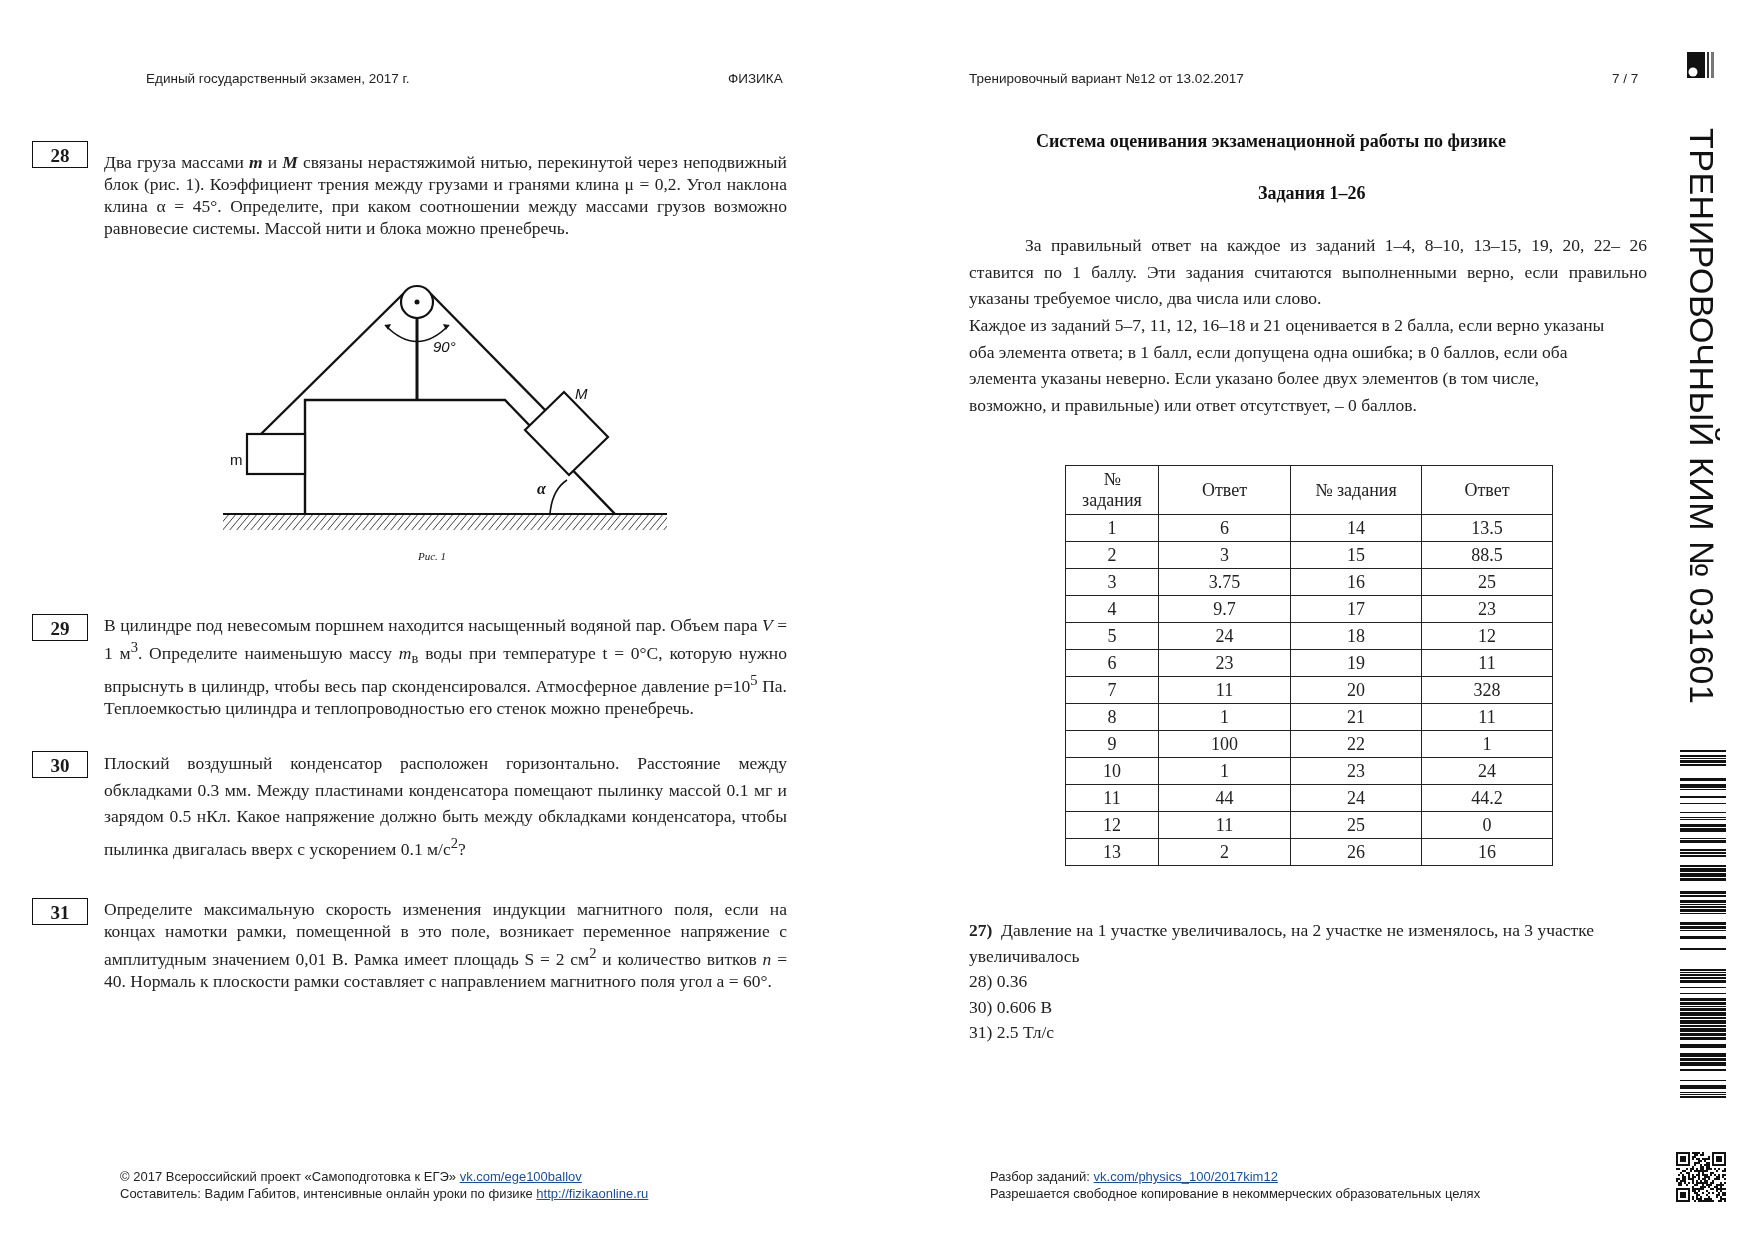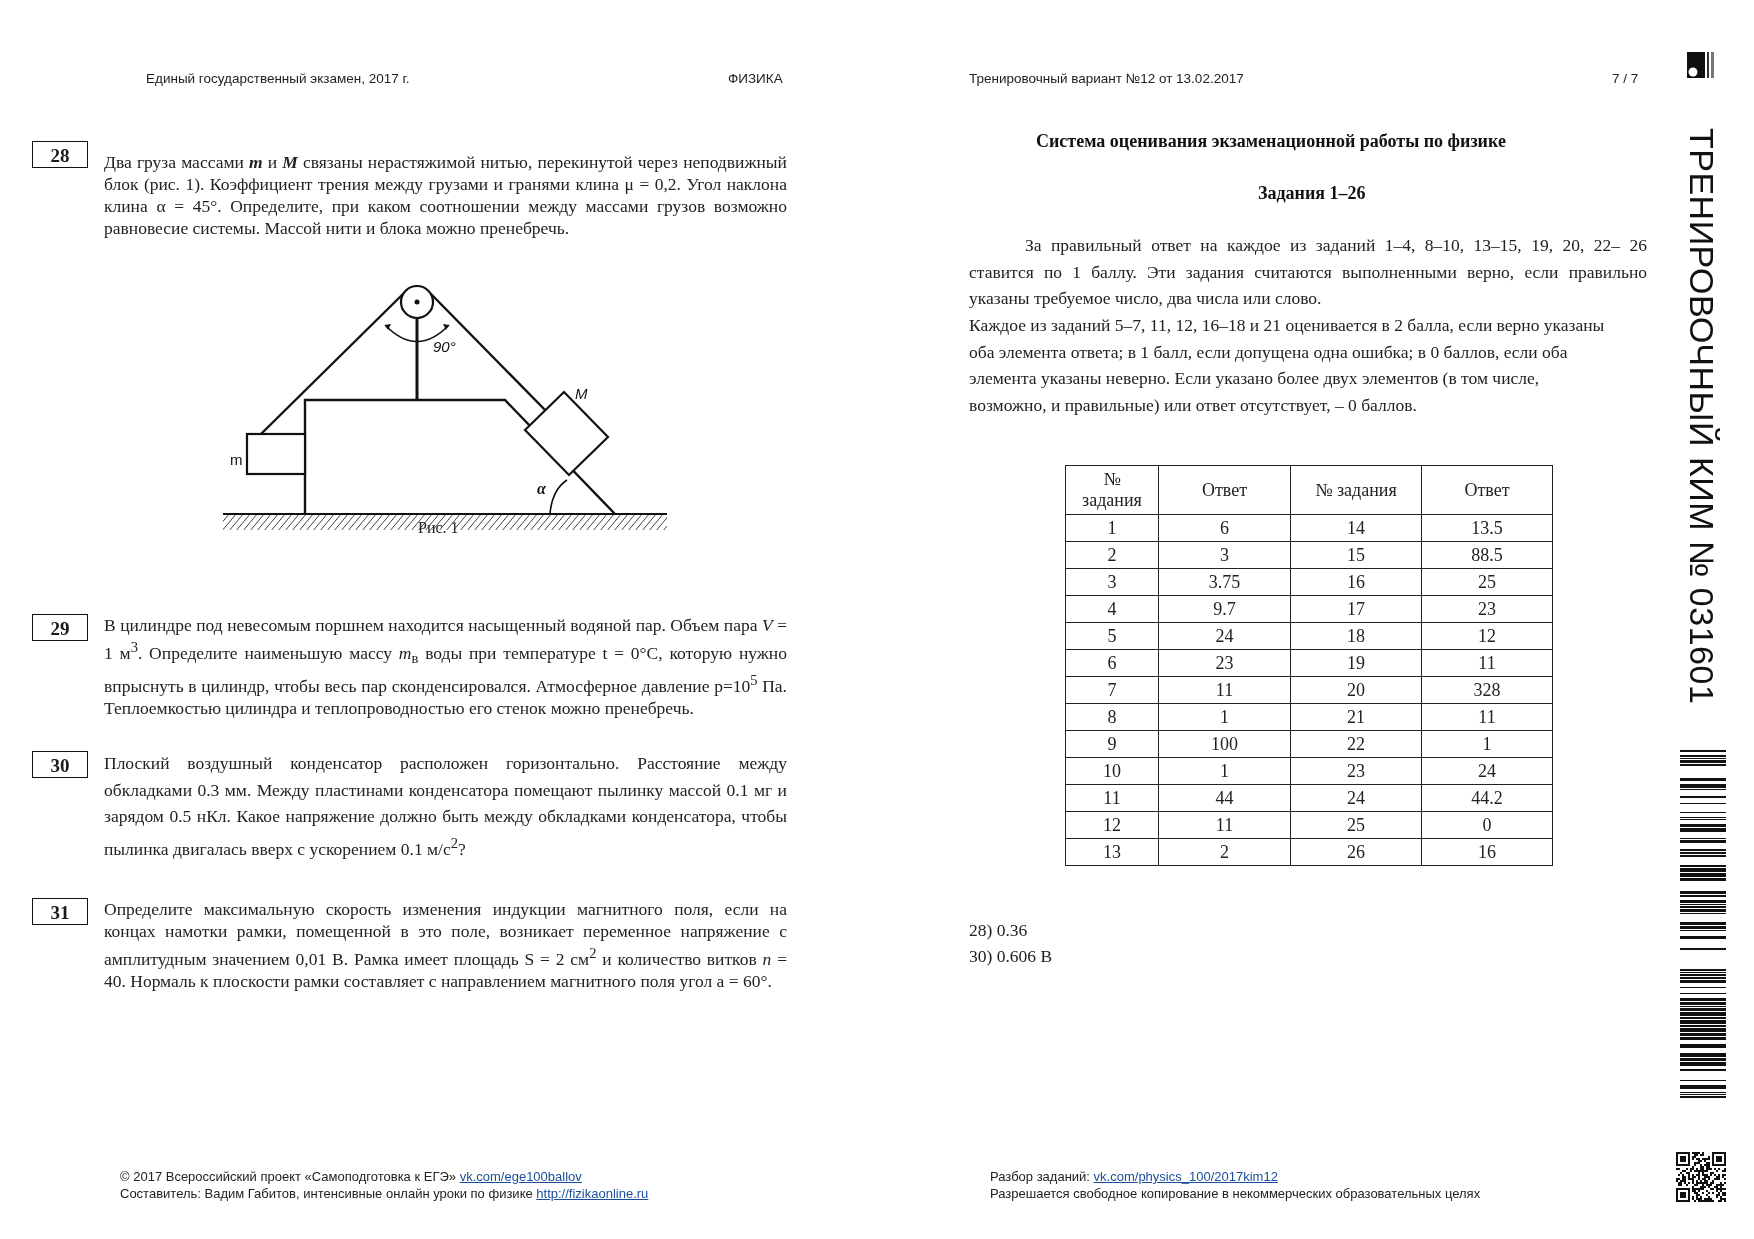--- a/index.html
+++ b/index.html
@@ -6,21 +6,21 @@
   body { width:1754px; height:1239px; position:relative; overflow:hidden; color:#1a1a1a; }
   .abs { position:absolute; }
 
   .hdr { font-family:"Liberation Sans", sans-serif; font-size:13.5px; color:#222; top:71px; }
 
   .task-num { position:absolute; left:32px; width:56px; height:27px; border:1.5px solid #111; font-family:"Liberation Serif", serif; font-weight:bold; font-size:19px; text-align:center; line-height:27px; box-sizing:border-box; }
   .task-text { position:absolute; left:104px; width:683px; font-family:"Liberation Serif", serif; font-size:17.5px; line-height:22px; text-align:justify; color:#222; }
   .task-text.loose { line-height:26.5px; }
 
   .fig { position:absolute; left:215px; top:280px; width:460px; height:250px; }
-  .fig-caption { position:absolute; left:418px; top:519px; font-family:"Liberation Serif", serif; font-size:16px; color:#222; }
+  .fig-caption { position:absolute; left:418px; top:550px; font-family:"Liberation Serif", serif; font-size:11px; color:#222;font-style:italic; }
 
   .r-title { position:absolute; font-family:"Liberation Serif", serif; font-weight:bold; font-size:18px; color:#111; }
   .r-para { position:absolute; left:969px; width:678px; font-family:"Liberation Serif", serif; font-size:17.5px; line-height:26.5px; color:#222; }
 
   table.answers { position:absolute; left:1065px; top:465px; border-collapse:collapse; font-family:"Liberation Serif", serif; font-size:18px; color:#222; }
   table.answers td, table.answers th { border:1.3px solid #222; text-align:center; padding:0; height:26px; font-weight:normal; }
   table.answers th { height:48px; line-height:21px; }
   .c1 { width:92px; } .c2 { width:131px; } .c3 { width:130px; } .c4 { width:130px; }
 
   .answers-list { position:absolute; left:969px; top:918px; width:690px; font-family:"Liberation Serif", serif; font-size:17.5px; line-height:25.5px; color:#222; }
@@ -190,22 +190,24 @@
       <tr>
         <td>13</td>
         <td>2</td>
         <td>26</td>
         <td>16</td>
       </tr>
     </tbody>
 </table>
 
 <div class="answers-list">
+  <div><span class="b">27)</span>&nbsp; <span>Давление на 1 участке увеличивалось, на 2 участке не изменялось, на 3 участке увеличивалось</span></div>
   <div><span>28)</span> <span>0.36</span></div>
   <div><span>30)</span> <span>0.606 В</span></div>
+  <div><span>31)</span> <span>2.5 Тл/с</span></div>
 </div>
 
 <div class="side-title">
   <span>ТРЕНИРОВОЧНЫЙ КИМ № 031601</span>
 </div>
 <svg class="barcode" id="barcode" viewBox="0 0 46 352" preserveAspectRatio="none">
     <rect x="0" y="0" width="46" height="2" fill="#111"></rect>
     <rect x="0" y="5" width="46" height="2" fill="#111"></rect>
     <rect x="0" y="8" width="46" height="1" fill="#111"></rect>
     <rect x="0" y="10" width="46" height="3" fill="#111"></rect>

